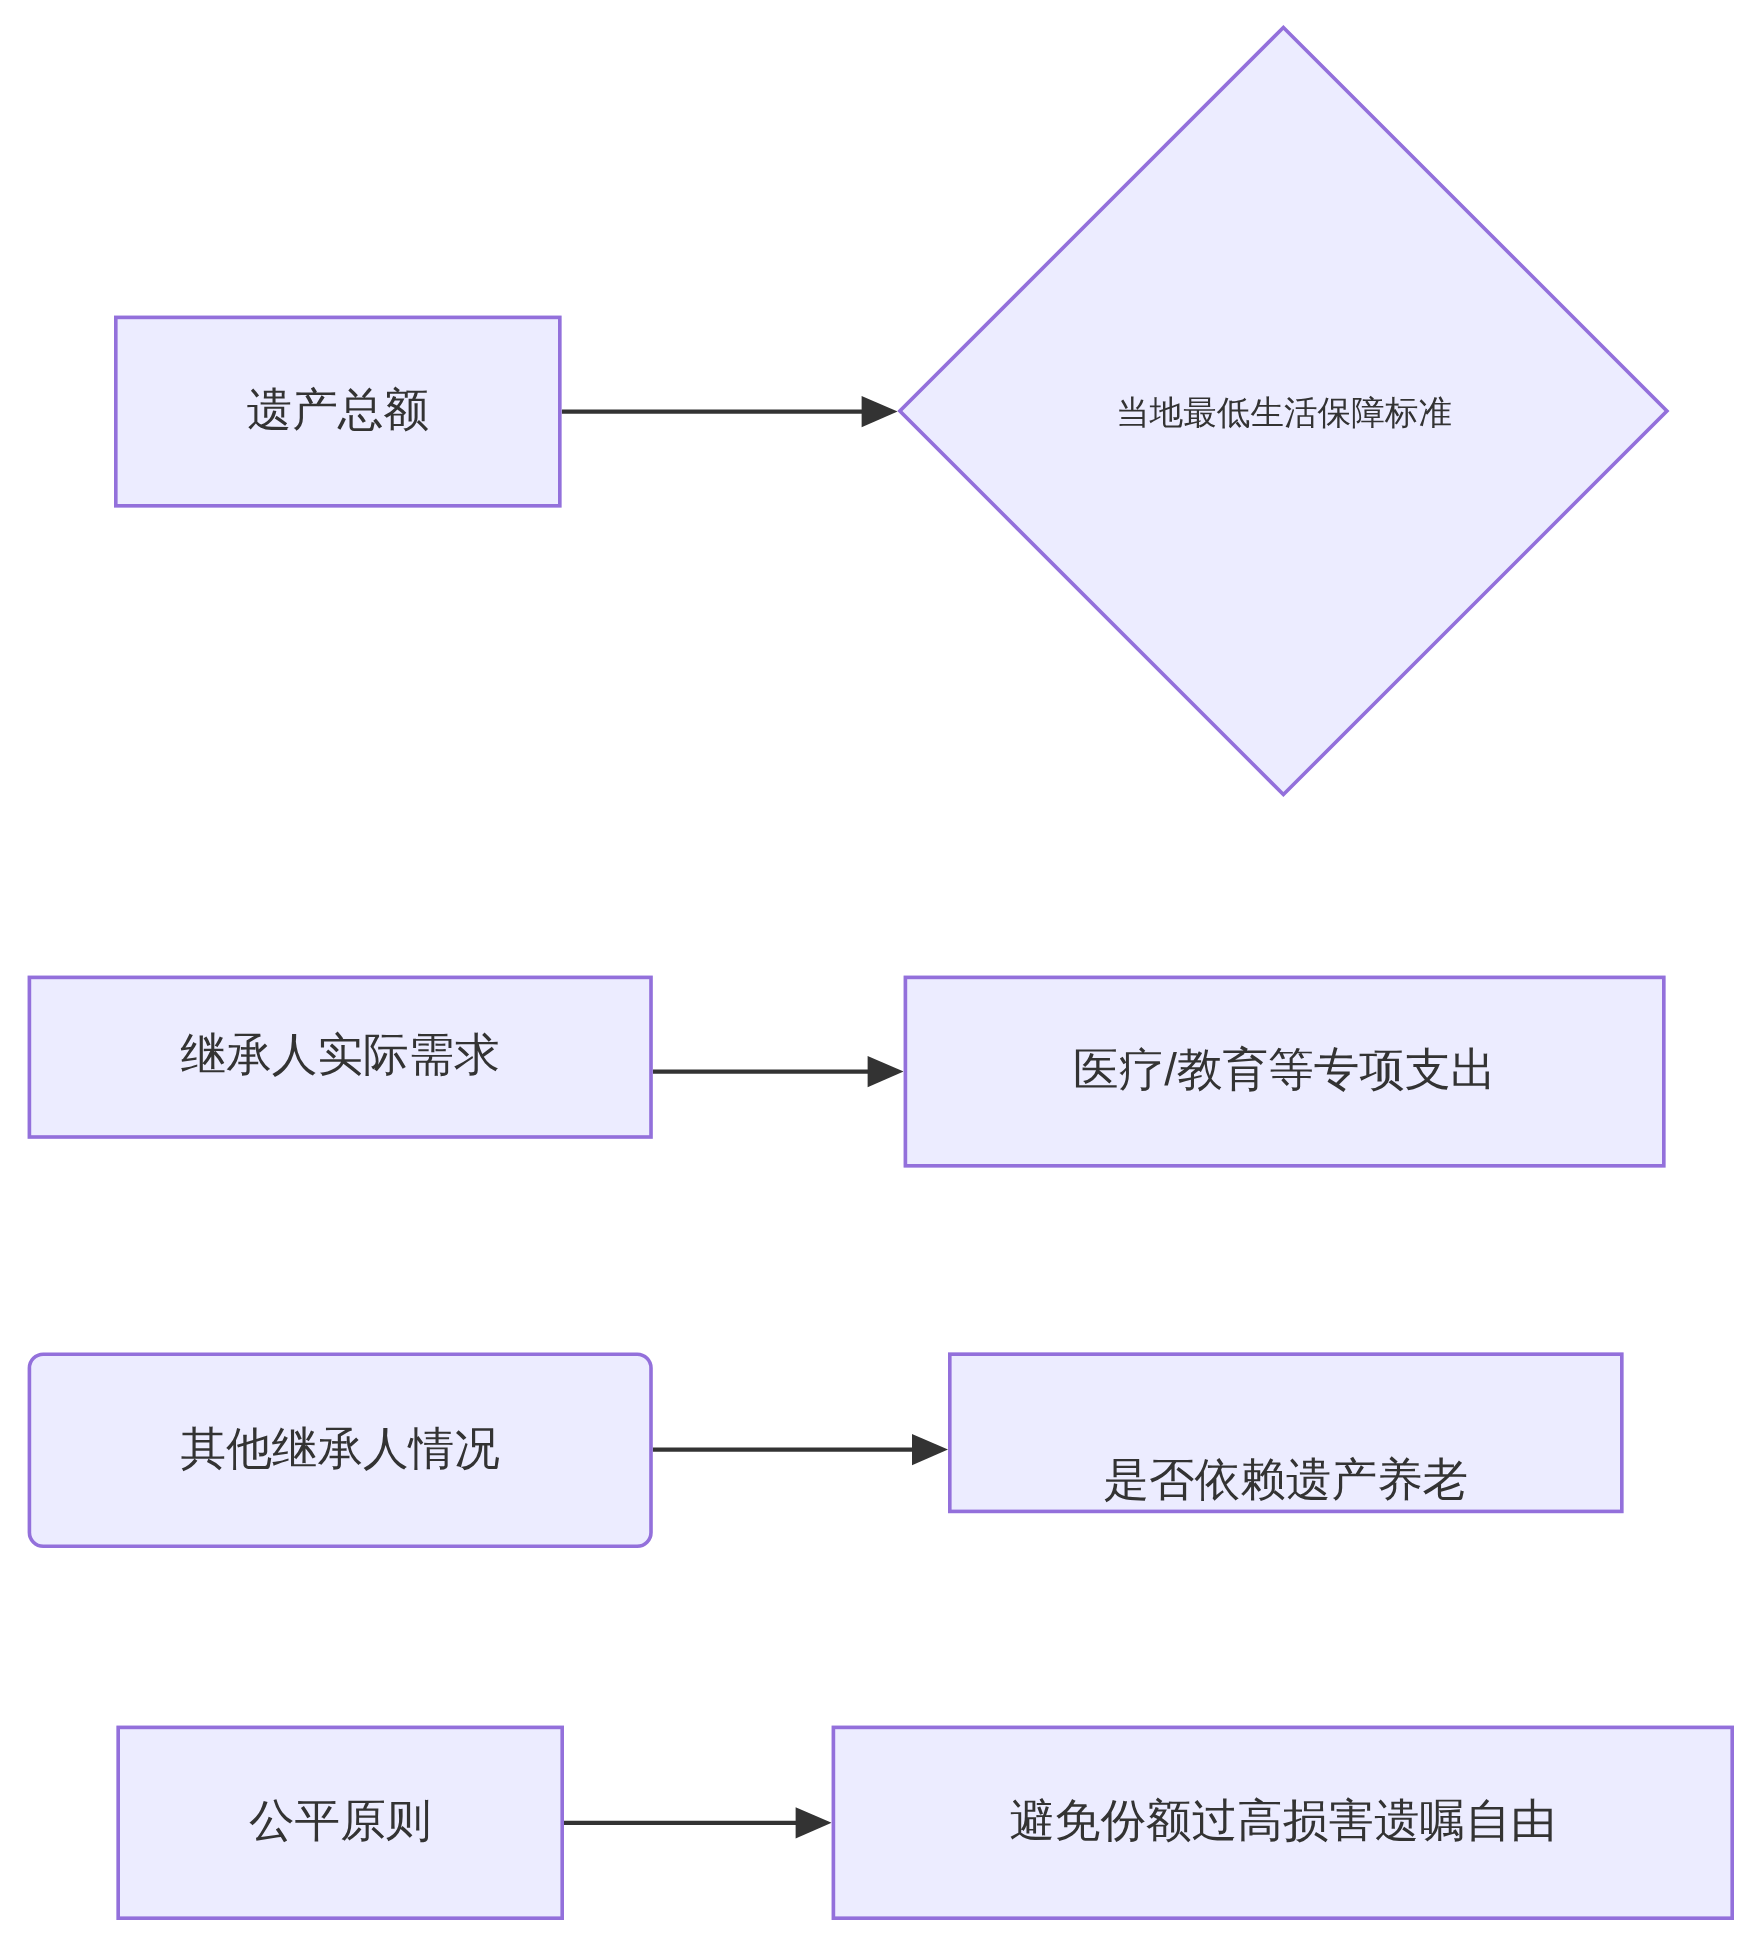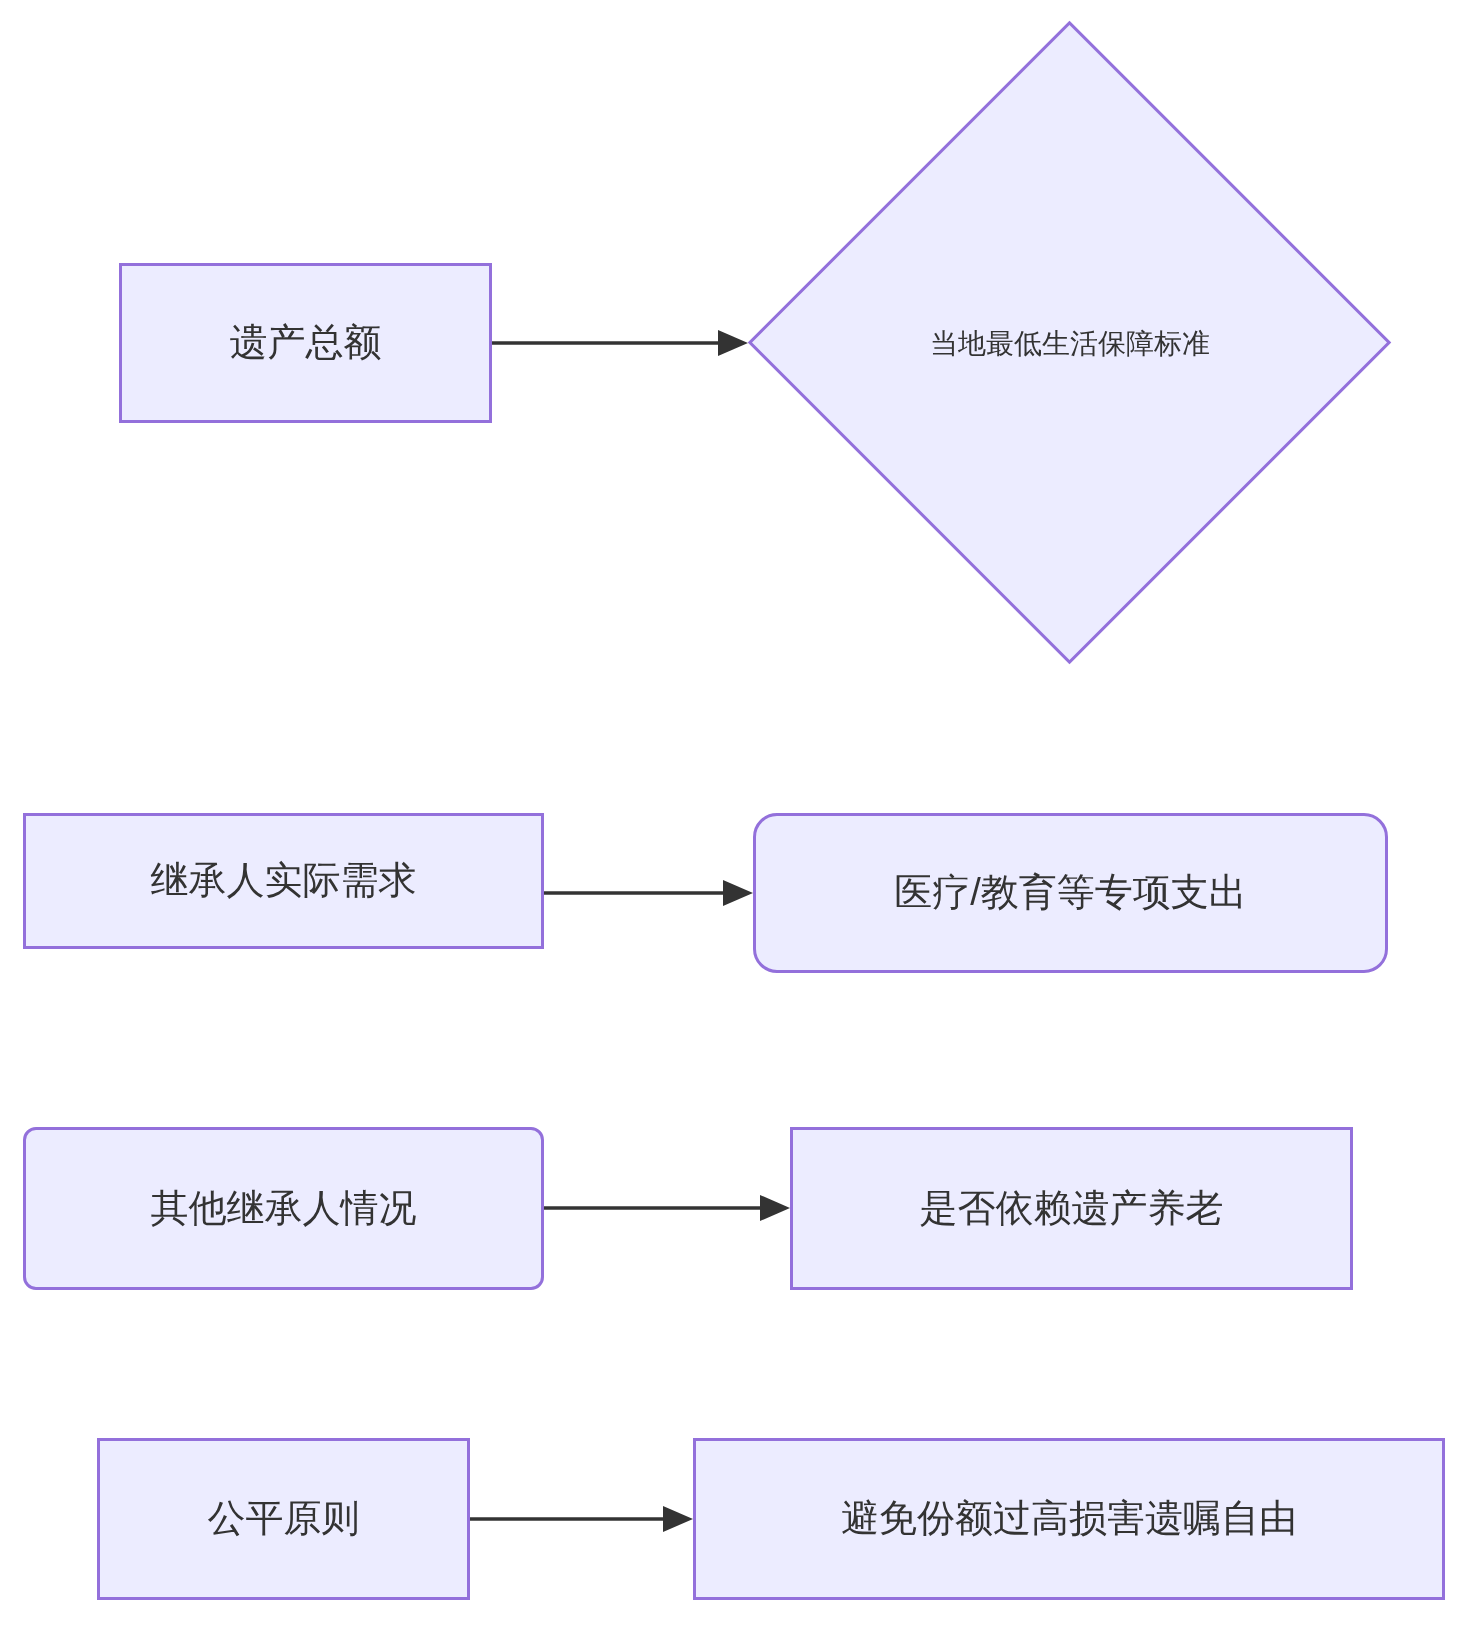--- a/index.html
+++ b/index.html
@@ -63,25 +63,25 @@
     height: 644px;
     display: flex;
     align-items: center;
     justify-content: center;
     color: var(--text-color, #333333);
     font-size: 28px;
     line-height: 1.25;
     text-align: center;
   }
   
-  .n-estate      { left: 95px;  top: 263px;  width: 373px; height: 160px; margin-left: 24px; }
+  .n-estate      { left: 95px;  top: 263px;  width: 373px; height: 160px; }
   .n-needs       { left: 23px;  top: 813px;  width: 521px; height: 136px; }
-  .n-medical     { left: 753px; top: 813px;  width: 635px; height: 160px; border-radius: 24px; }
+  .n-medical     { left: 753px; top: 813px;  width: 635px; height: 160px; }
   .n-otherheirs  { left: 23px;  top: 1127px; width: 521px; height: 163px; border-radius: 13px; }
-  .n-depend      { left: 790px; top: 1127px; width: 563px; height: 163px; }
+  .n-depend      { left: 790px; top: 1127px; width: 563px; height: 134px; align-items: flex-end; }
   .n-fairness    { left: 97px;  top: 1438px; width: 373px; height: 162px; }
   .n-avoid       { left: 693px; top: 1438px; width: 752px; height: 162px; }
 </style>
 </head>
 <body>
 
 <div class="canvas">
 
   <svg class="edges-layer" viewBox="0 0 1470 1626" xmlns="http://www.w3.org/2000/svg">
     <g>

